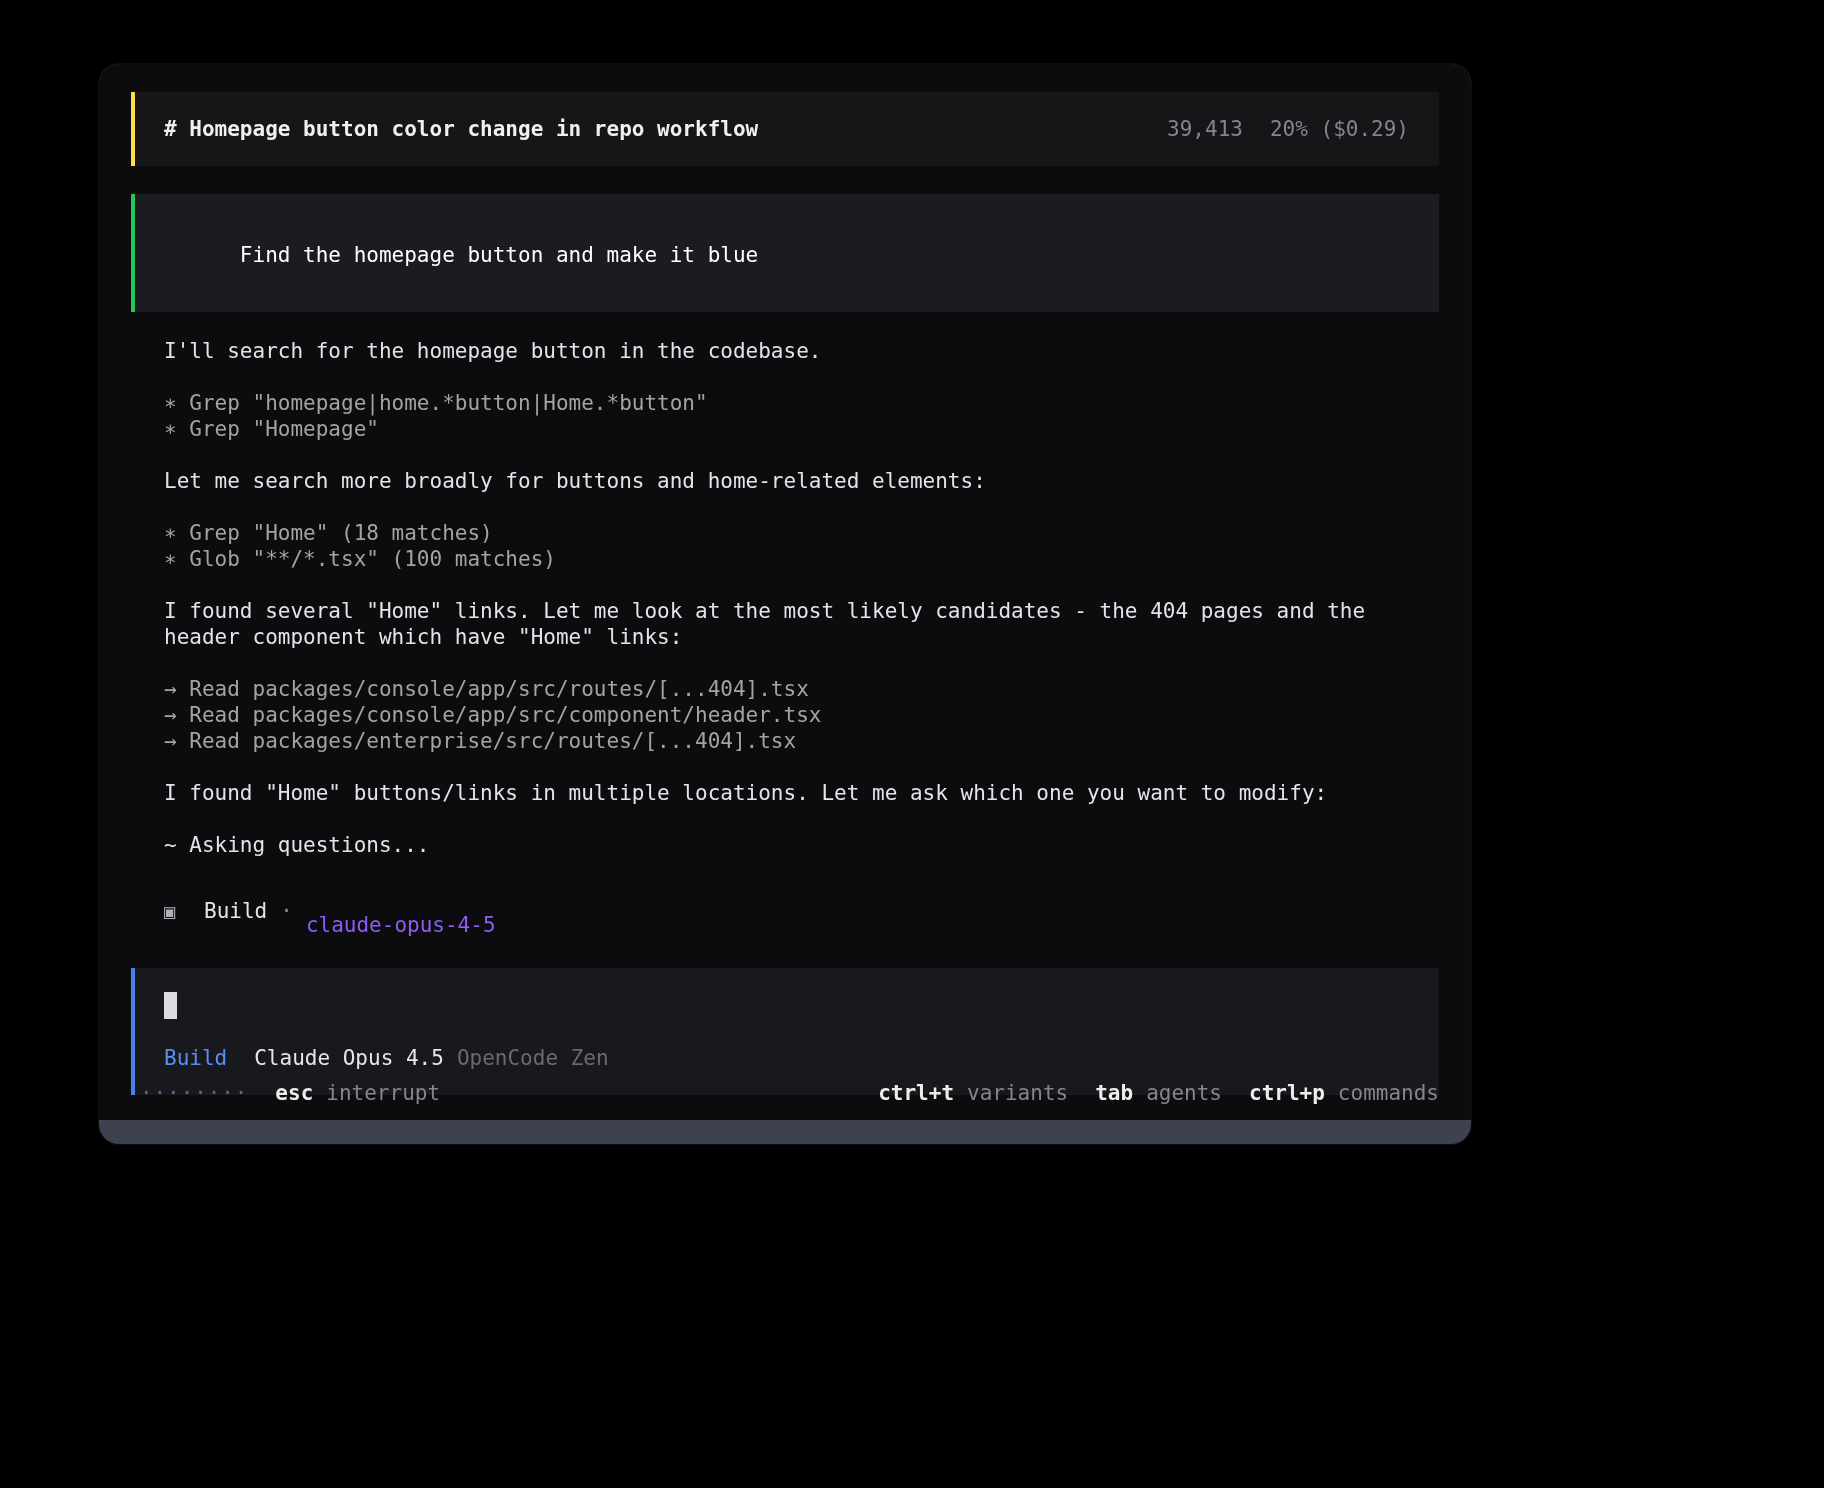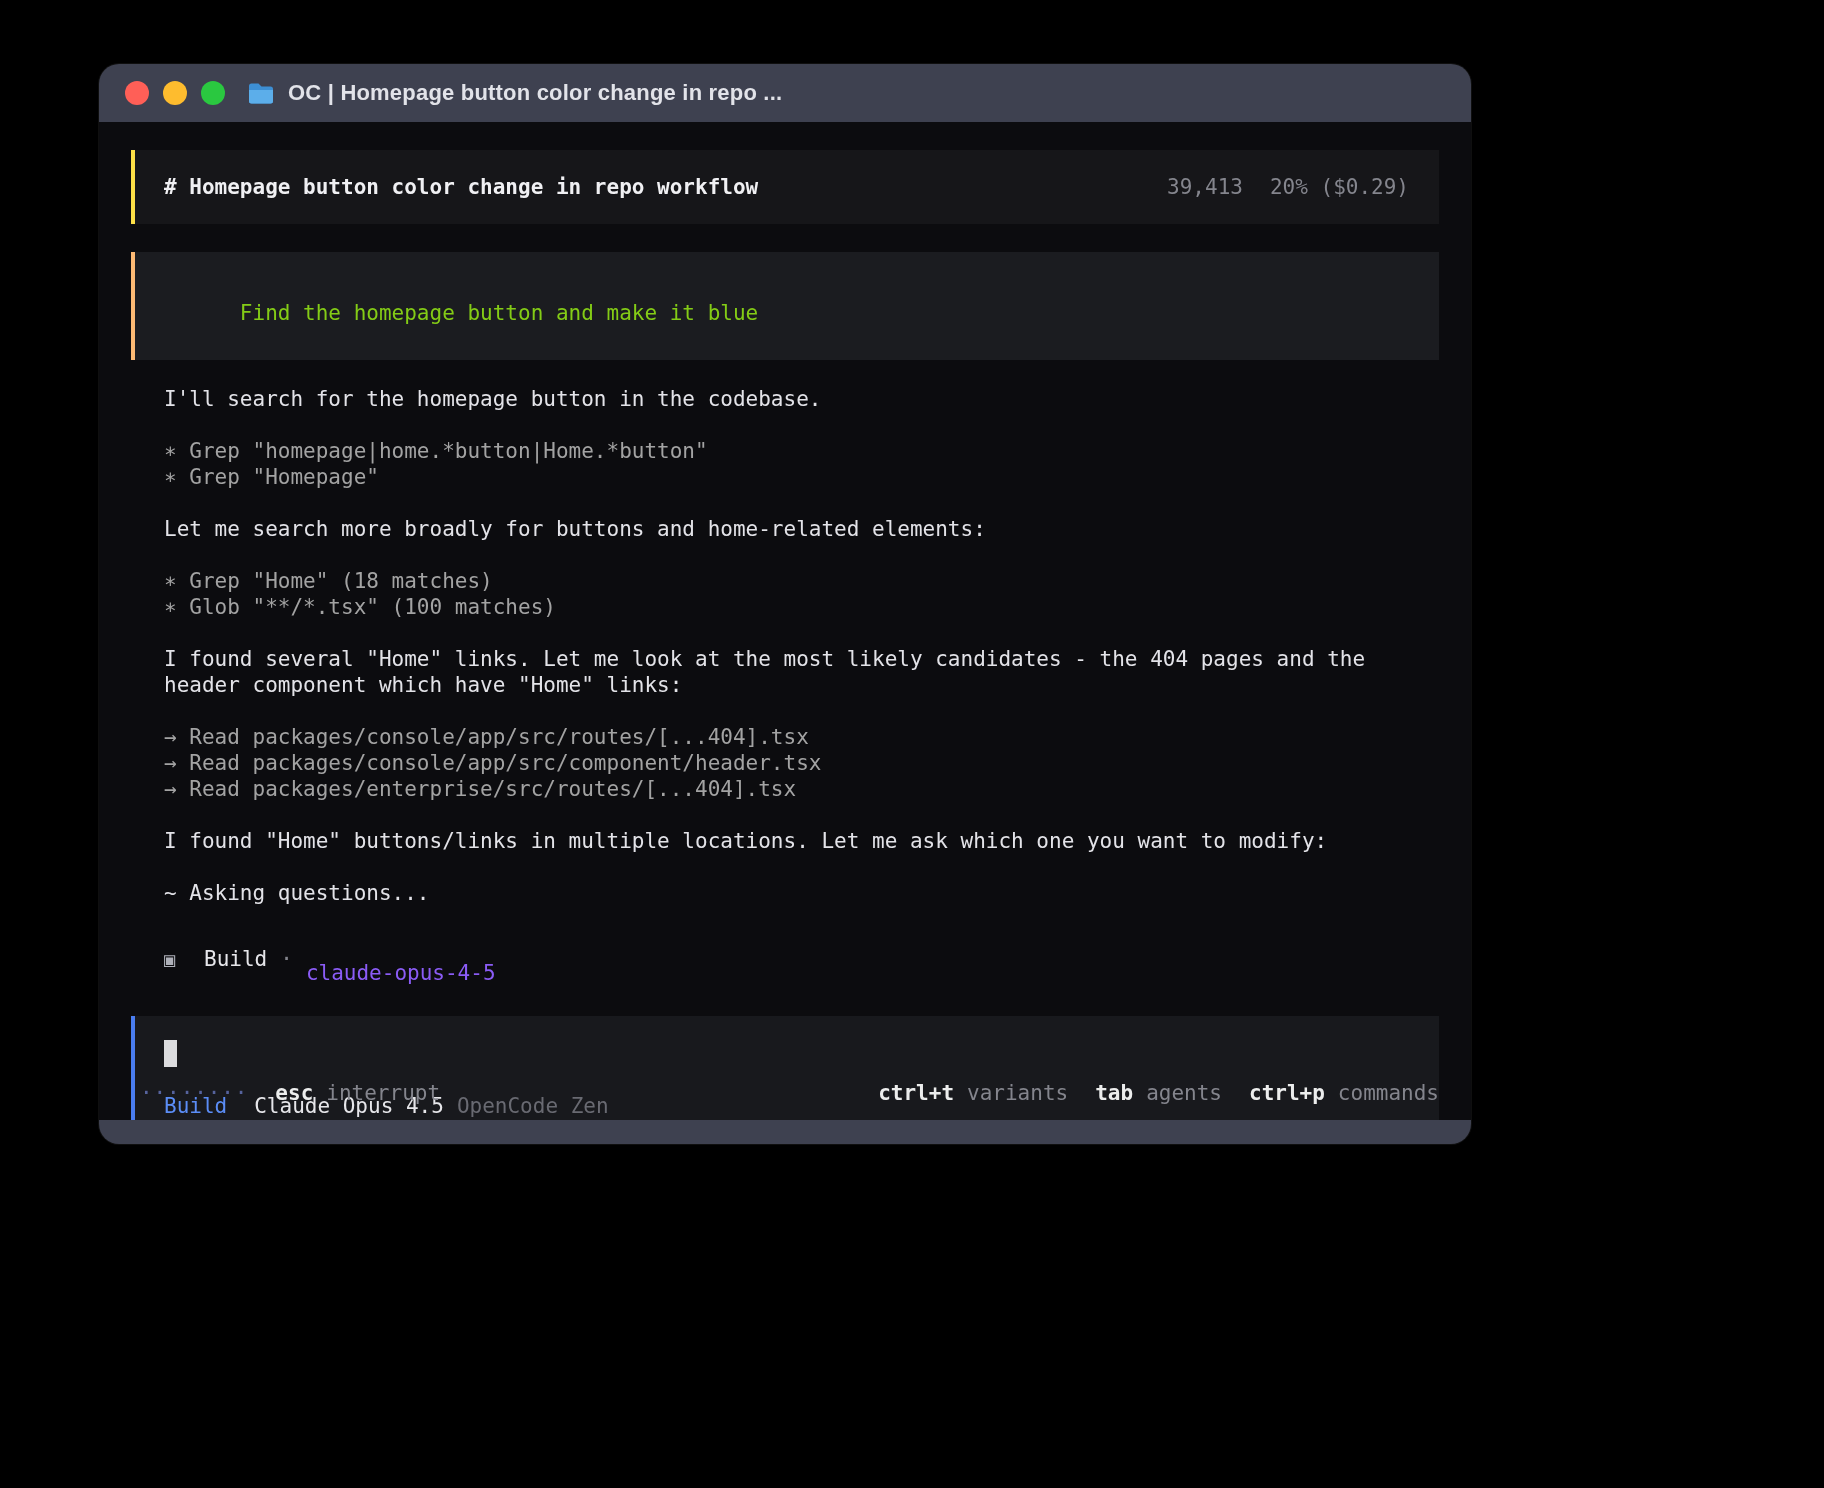--- a/index.html
+++ b/index.html
@@ -29,22 +29,22 @@
 
   .bottom-strip { height:24px; flex:none; }
 
   .session-header { flex:none; background:#161619; border-left:4px solid #fde047;
                     padding:24px 30px 24px 29px; display:flex;
                     justify-content:space-between; align-items:center; }
   .header-title { font-weight:bold; color:#f0f0f3; white-space:pre; }
   .header-stats { color:#84858d; display:flex; gap:27px; white-space:pre; }
 
   .user-block { flex:none; margin-top:28px; background:#1b1c20;
-                border-left:4px solid #fdba74; padding:22px 30px 8px 29px;
-                color:#84cc16; white-space:pre-wrap; }
+                border-left:4px solid #22c55e; padding:22px 30px 18px 29px;
+                color:#ffffff; white-space:pre-wrap; }
 
   .conv { margin-left:33px; }
   .line { white-space:pre-wrap; }
   .gap  { margin-top:26px; }
   .tool { color:#a3a3a3; }
 
   .badge-row { margin-left:33px; margin-top:26px; display:flex; align-items:center; white-space:pre; }
   .badge-icon  { color:#aeb0b8; font-size:19px; width:25px; display:inline-block; }
   .badge-name  { color:#e6e6ea; margin-left:15px; }
   .badge-sep   { color:#84858d; margin:0 13px; }
@@ -65,36 +65,20 @@
   .hint .key   { color:#eceded; font-weight:bold;text-align:right; }
   .hint .label { color:#84858d; margin-left:13px; }
   .hint-esc { margin-left:27px; }
   .right-hints { margin-left:auto; display:flex; gap:27px; }
 </style>
 </head>
 <body>
 
 <div class="window">
 
-  <div class="titlebar">
-    <div class="lights">
-      <span class="light red"></span>
-      <span class="light yellow"></span>
-      <span class="light green"></span>
-    </div>
-    <div class="title-group">
-      <span>
-        <svg class="folder-svg" width="28" height="23" viewBox="0 0 28 23">
-          <path d="M2 4 a2.5 2.5 0 0 1 2.5-2.5 h7 l3 3 h9 A2.5 2.5 0 0 1 26 7 v12 a2.5 2.5 0 0 1-2.5 2.5 h-19 A2.5 2.5 0 0 1 2 19 Z" fill="#3d8fd4"></path>
-          <path d="M2 8 h24 v11 a2.5 2.5 0 0 1-2.5 2.5 h-19 A2.5 2.5 0 0 1 2 19 Z" fill="#5caeea"></path>
-        </svg>
-      </span>
-      <span>OC | Homepage button color change in repo ...</span>
-    </div>
-  </div>
 
   <div class="terminal">
 
     <div class="session-header">
       <span class="header-title"># Homepage button color change in repo workflow</span>
       <span class="header-stats">
         <span>39,413</span>
         <span>20% ($0.29)</span>
       </span>
     </div>

